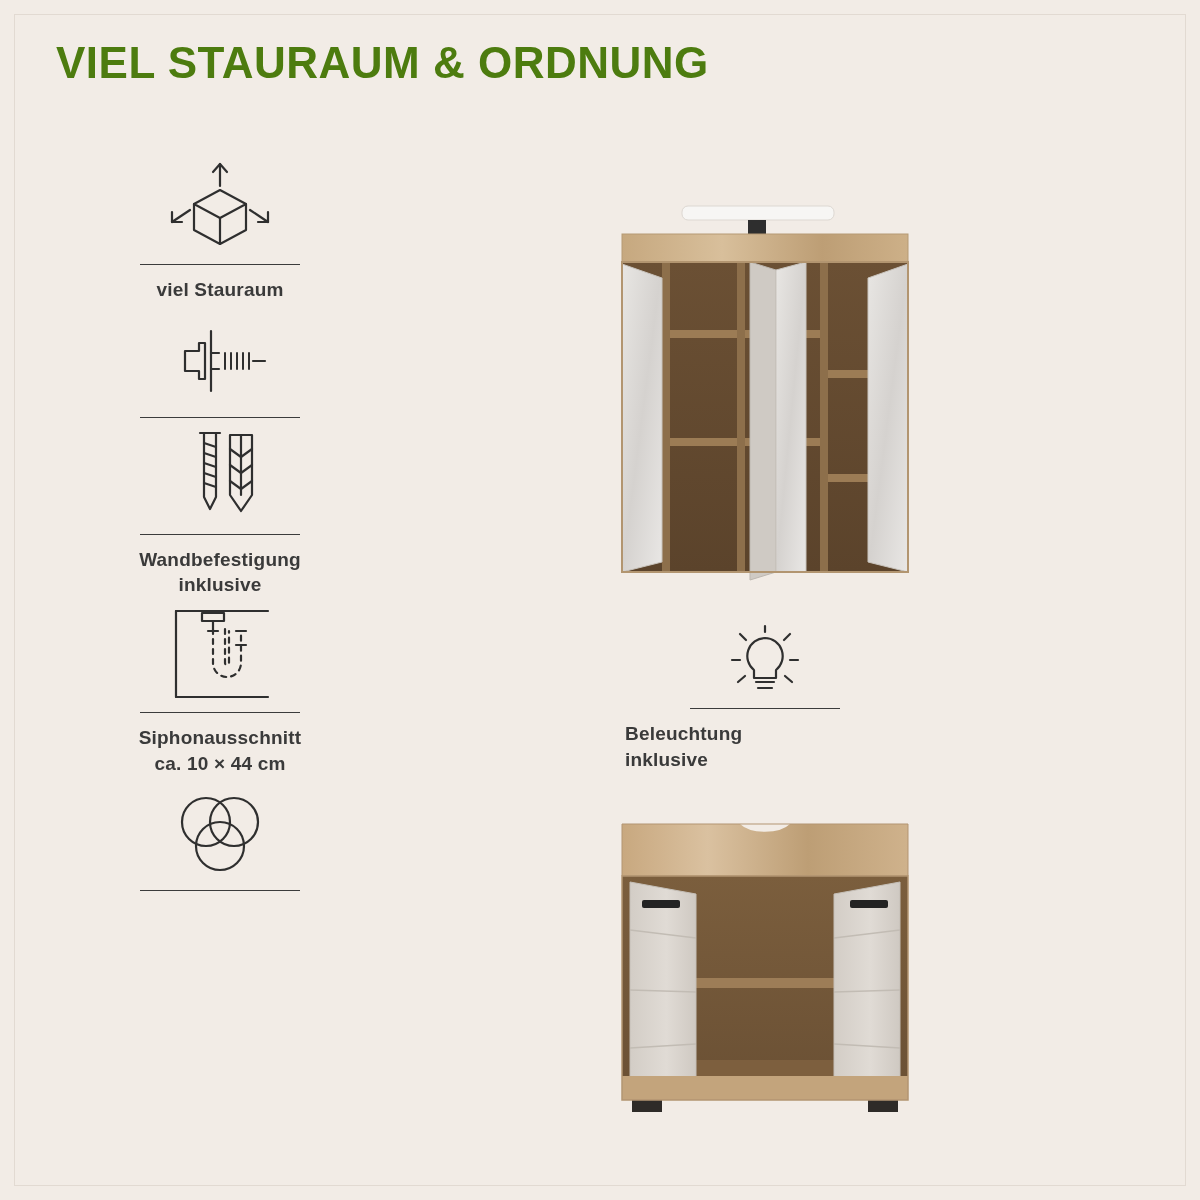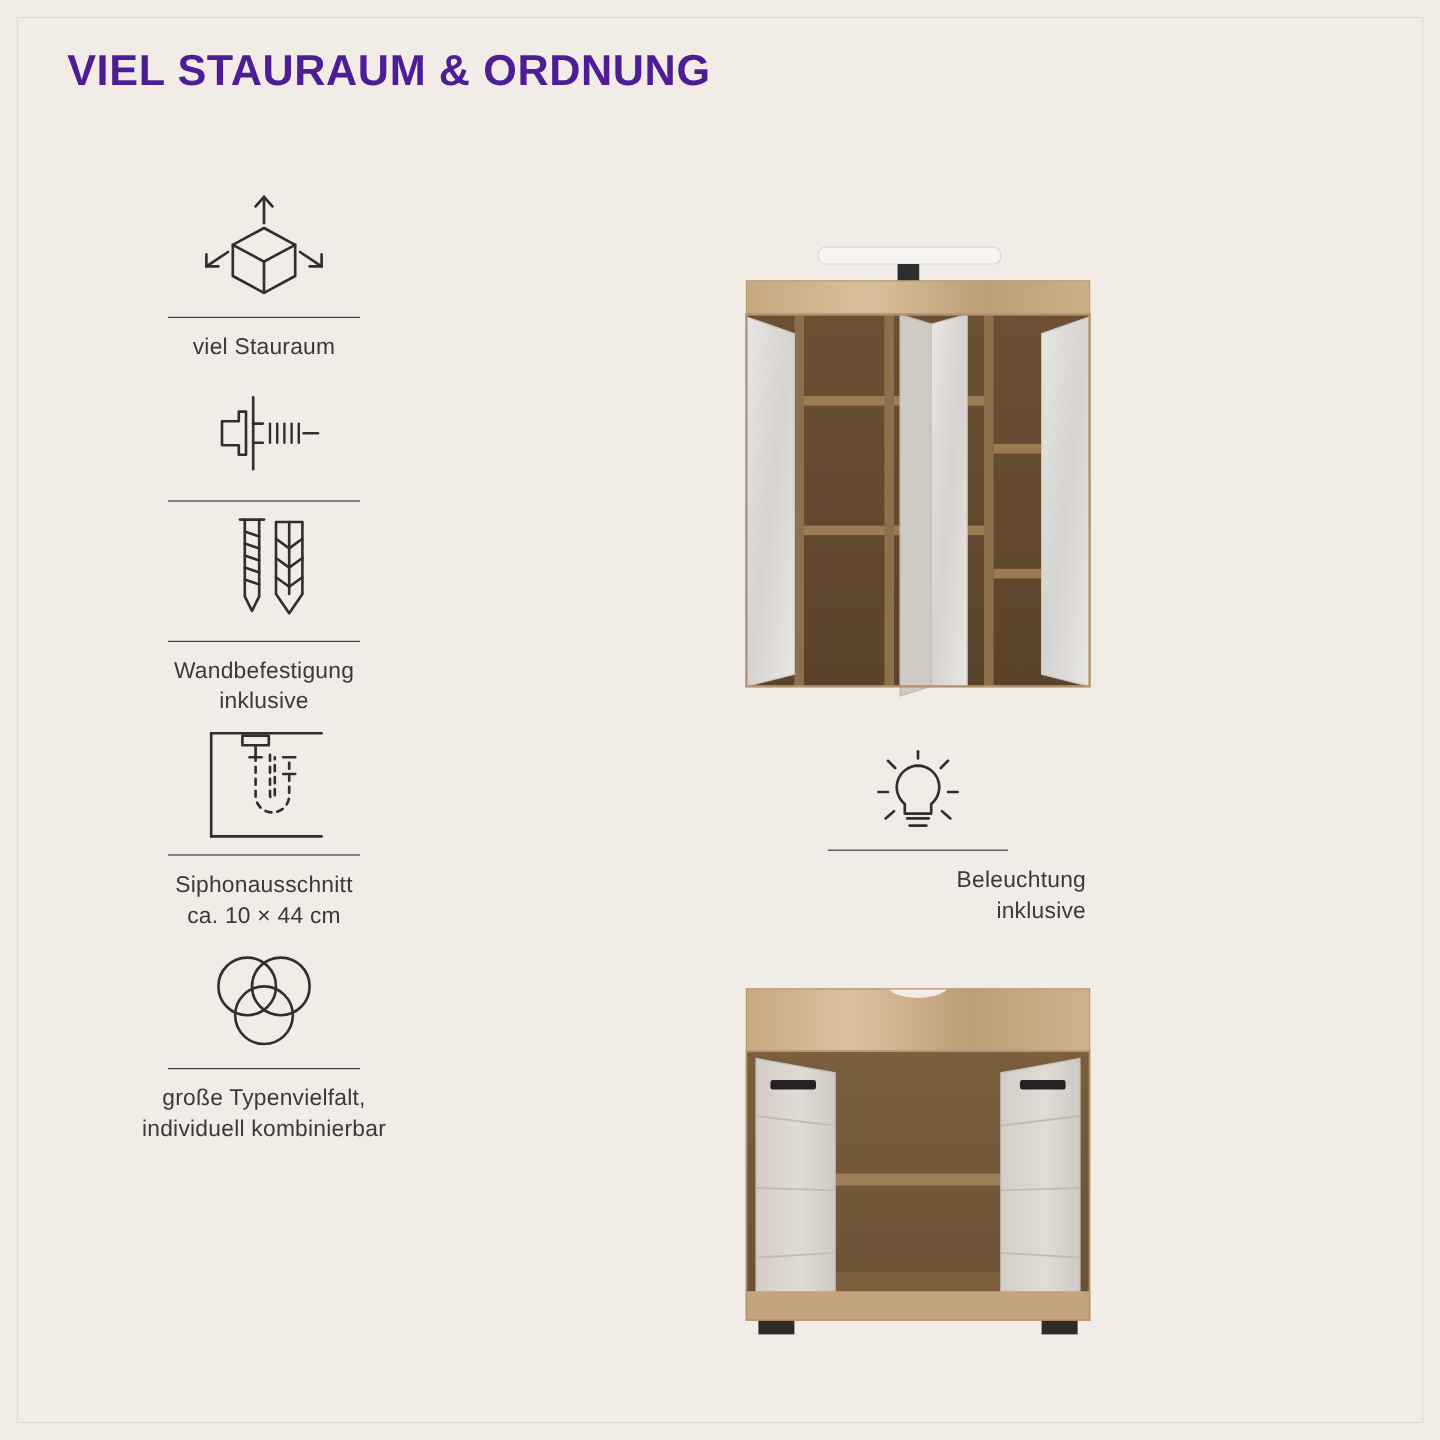--- a/index.html
+++ b/index.html
@@ -29,24 +29,24 @@
     border: 1px solid #e2dad2;
     box-sizing: border-box;
     pointer-events: none;
   }
 
   
   .headline {
     position: absolute;
     left: 56px;
     top: 38px;
-    font-size: 36px;
+    font-size: 44px;
     font-weight: bold;
     letter-spacing: 0.5px;
-    color: #4c1d95;
+    color: #4d7c0f;
     font-family: "Liberation Sans", sans-serif;
     white-space: nowrap;
   }
 
   
   .features {
     position: absolute;
     left: 40px;
     top: 160px;
     width: 360px;
@@ -66,21 +66,21 @@
   .feature-rule {
     width: 160px;
     height: 1px;
     background: #3b3b3b;
     margin: 8px auto 12px auto;
   }
   .feature-label {
     font-size: 19px;
     line-height: 1.35;
     color: #3a3a3a;
-    font-weight: normal;
+    font-weight: bold;
     letter-spacing: 0.2px;
   }
 
   
   .product-top {
     position: absolute;
     left: 600px;
     top: 200px;
     width: 330px;
     height: 420px;
@@ -90,21 +90,21 @@
     left: 600px;
     top: 810px;
     width: 330px;
     height: 320px;
   }
   .light-feature {
     position: absolute;
     left: 625px;
     top: 620px;
     width: 280px;
-    text-align: right;
+    text-align: left;
   }
   .light-feature .feature-icon { height: 80px; }
   .light-feature .feature-rule { width: 150px; }
 
   svg { display: block; }
 </style>
 </head>
 <body>
 
 <div class="page">
@@ -218,24 +218,20 @@
       <div class="feature-icon">
         <svg width="130" height="100" viewBox="0 0 130 100">
           <g fill="none" stroke="#2f2f2f" stroke-width="2.2">
             <circle cx="51" cy="38" r="24"></circle>
             <circle cx="79" cy="38" r="24"></circle>
             <circle cx="65" cy="62" r="24"></circle>
           </g>
         </svg>
       </div>
       <div class="feature-rule"></div>
-      <div class="feature-label">
-        <span>große Typenvielfalt,</span><br>
-        <span>individuell kombinierbar</span>
-      </div>
     </div>
 
   </div>
 
   <div class="product-top">
     <svg width="330" height="420" viewBox="0 0 330 420">
       <defs>
         <linearGradient id="woodTop" x1="0" y1="0" x2="1" y2="0">
           <stop offset="0%" stop-color="#c6a87f"></stop>
           <stop offset="35%" stop-color="#d8bf9b"></stop>

